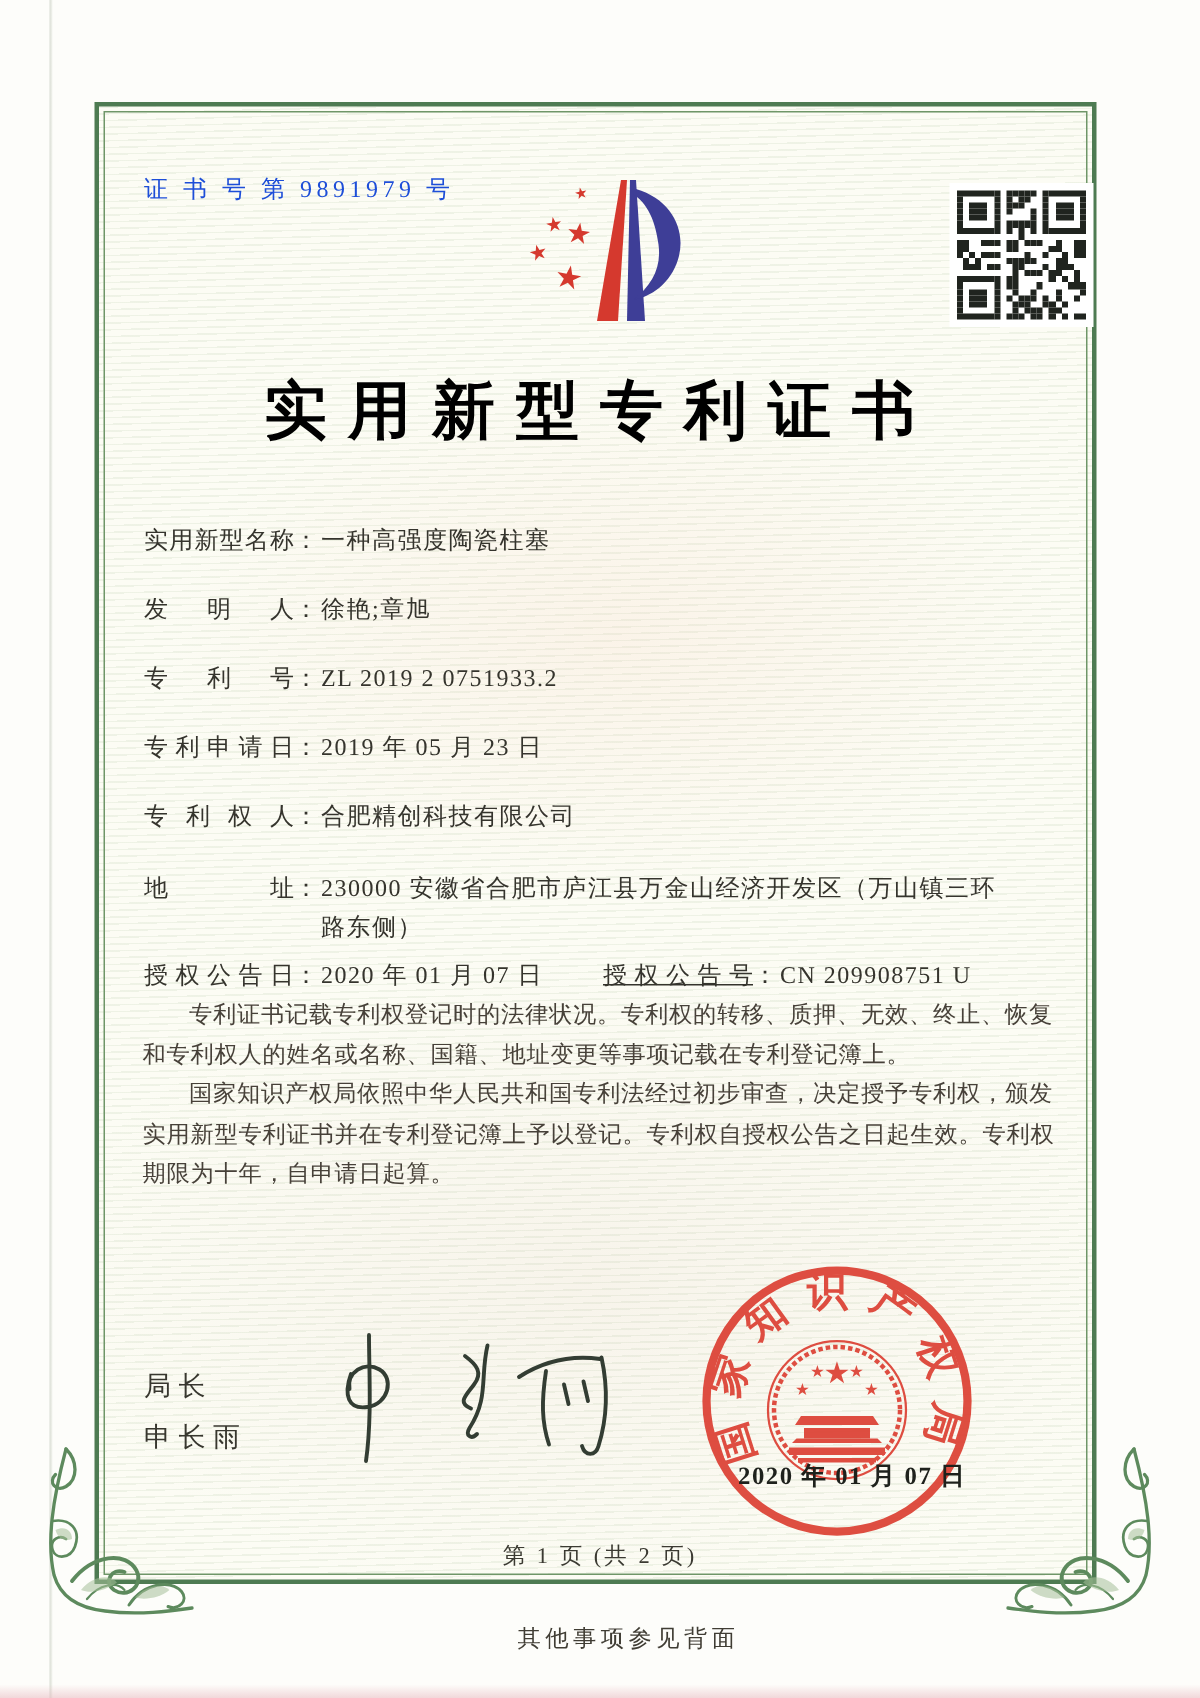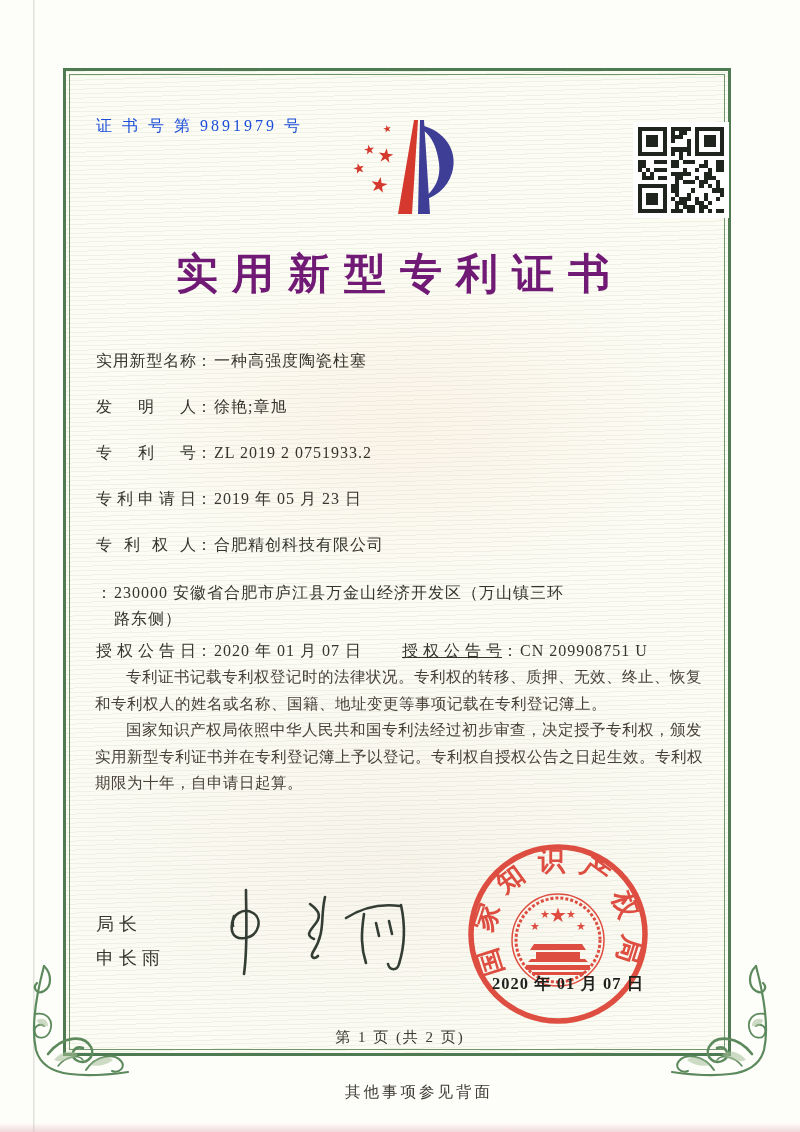--- a/index.html
+++ b/index.html
@@ -31,21 +31,21 @@
   .cert-no{position:absolute;left:96px;top:116px;font-size:16px;letter-spacing:3px;color:#1d4ed8;}
 
   .logo{position:absolute;left:342px;top:110px;}
   .qr{position:absolute;left:633px;top:122px;width:96px;height:96px;background:#ffffff;
       box-sizing:border-box;padding:5px;display:grid;
       grid-template-columns:repeat(21,1fr);grid-template-rows:repeat(21,1fr);}
   .qr div{width:100%;height:100%;}
   .qr .on{background:#20241f;}
 
   .title{position:absolute;left:0;right:0;top:246px;text-align:center;
-    font-size:42px;font-weight:700;color:#701a75;letter-spacing:14px;}
+    font-size:42px;font-weight:700;color:#000000;letter-spacing:14px;}
 
   .fields{position:absolute;left:96px;top:350px;width:620px;font-size:16px;color:#35342d;}
   .row{display:flex;line-height:22px;margin-bottom:24px;}
   .row .lbl{width:100px;text-align:justify;text-align-last:justify;flex:none;}
   .row .colon{flex:none;width:18px;}
   .row .val{flex:1;letter-spacing:1px;}
   .row.addr{line-height:26px;margin-bottom:8px;}
   .row.addr .val{max-width:462px;}
   .row.grant .val1{flex:none;width:172px;letter-spacing:1px;}
   .row.grant .pair2{display:flex;margin-left:16px;}
@@ -593,20 +593,21 @@
         <span class="lbl">专利申请日</span>
           <span class="colon">：</span>
           <span class="val">2019 年 05 月 23 日</span>
       </div>
       <div class="row">
         <span class="lbl">专利权人</span>
           <span class="colon">：</span>
           <span class="val">合肥精创科技有限公司</span>
       </div>
       <div class="row addr">
+        <span class="lbl">地址</span>
           <span class="colon">：</span>
           <span class="val">230000 安徽省合肥市庐江县万金山经济开发区（万山镇三环路东侧）</span>
       </div>
       <div class="row grant">
         <span class="lbl">授权公告日</span>
           <span class="colon">：</span>
           <span class="val val1">2020 年 01 月 07 日</span>
         <span class="pair2">
           <span class="lbl2">授权公告号</span>
             <span class="colon">：</span>

